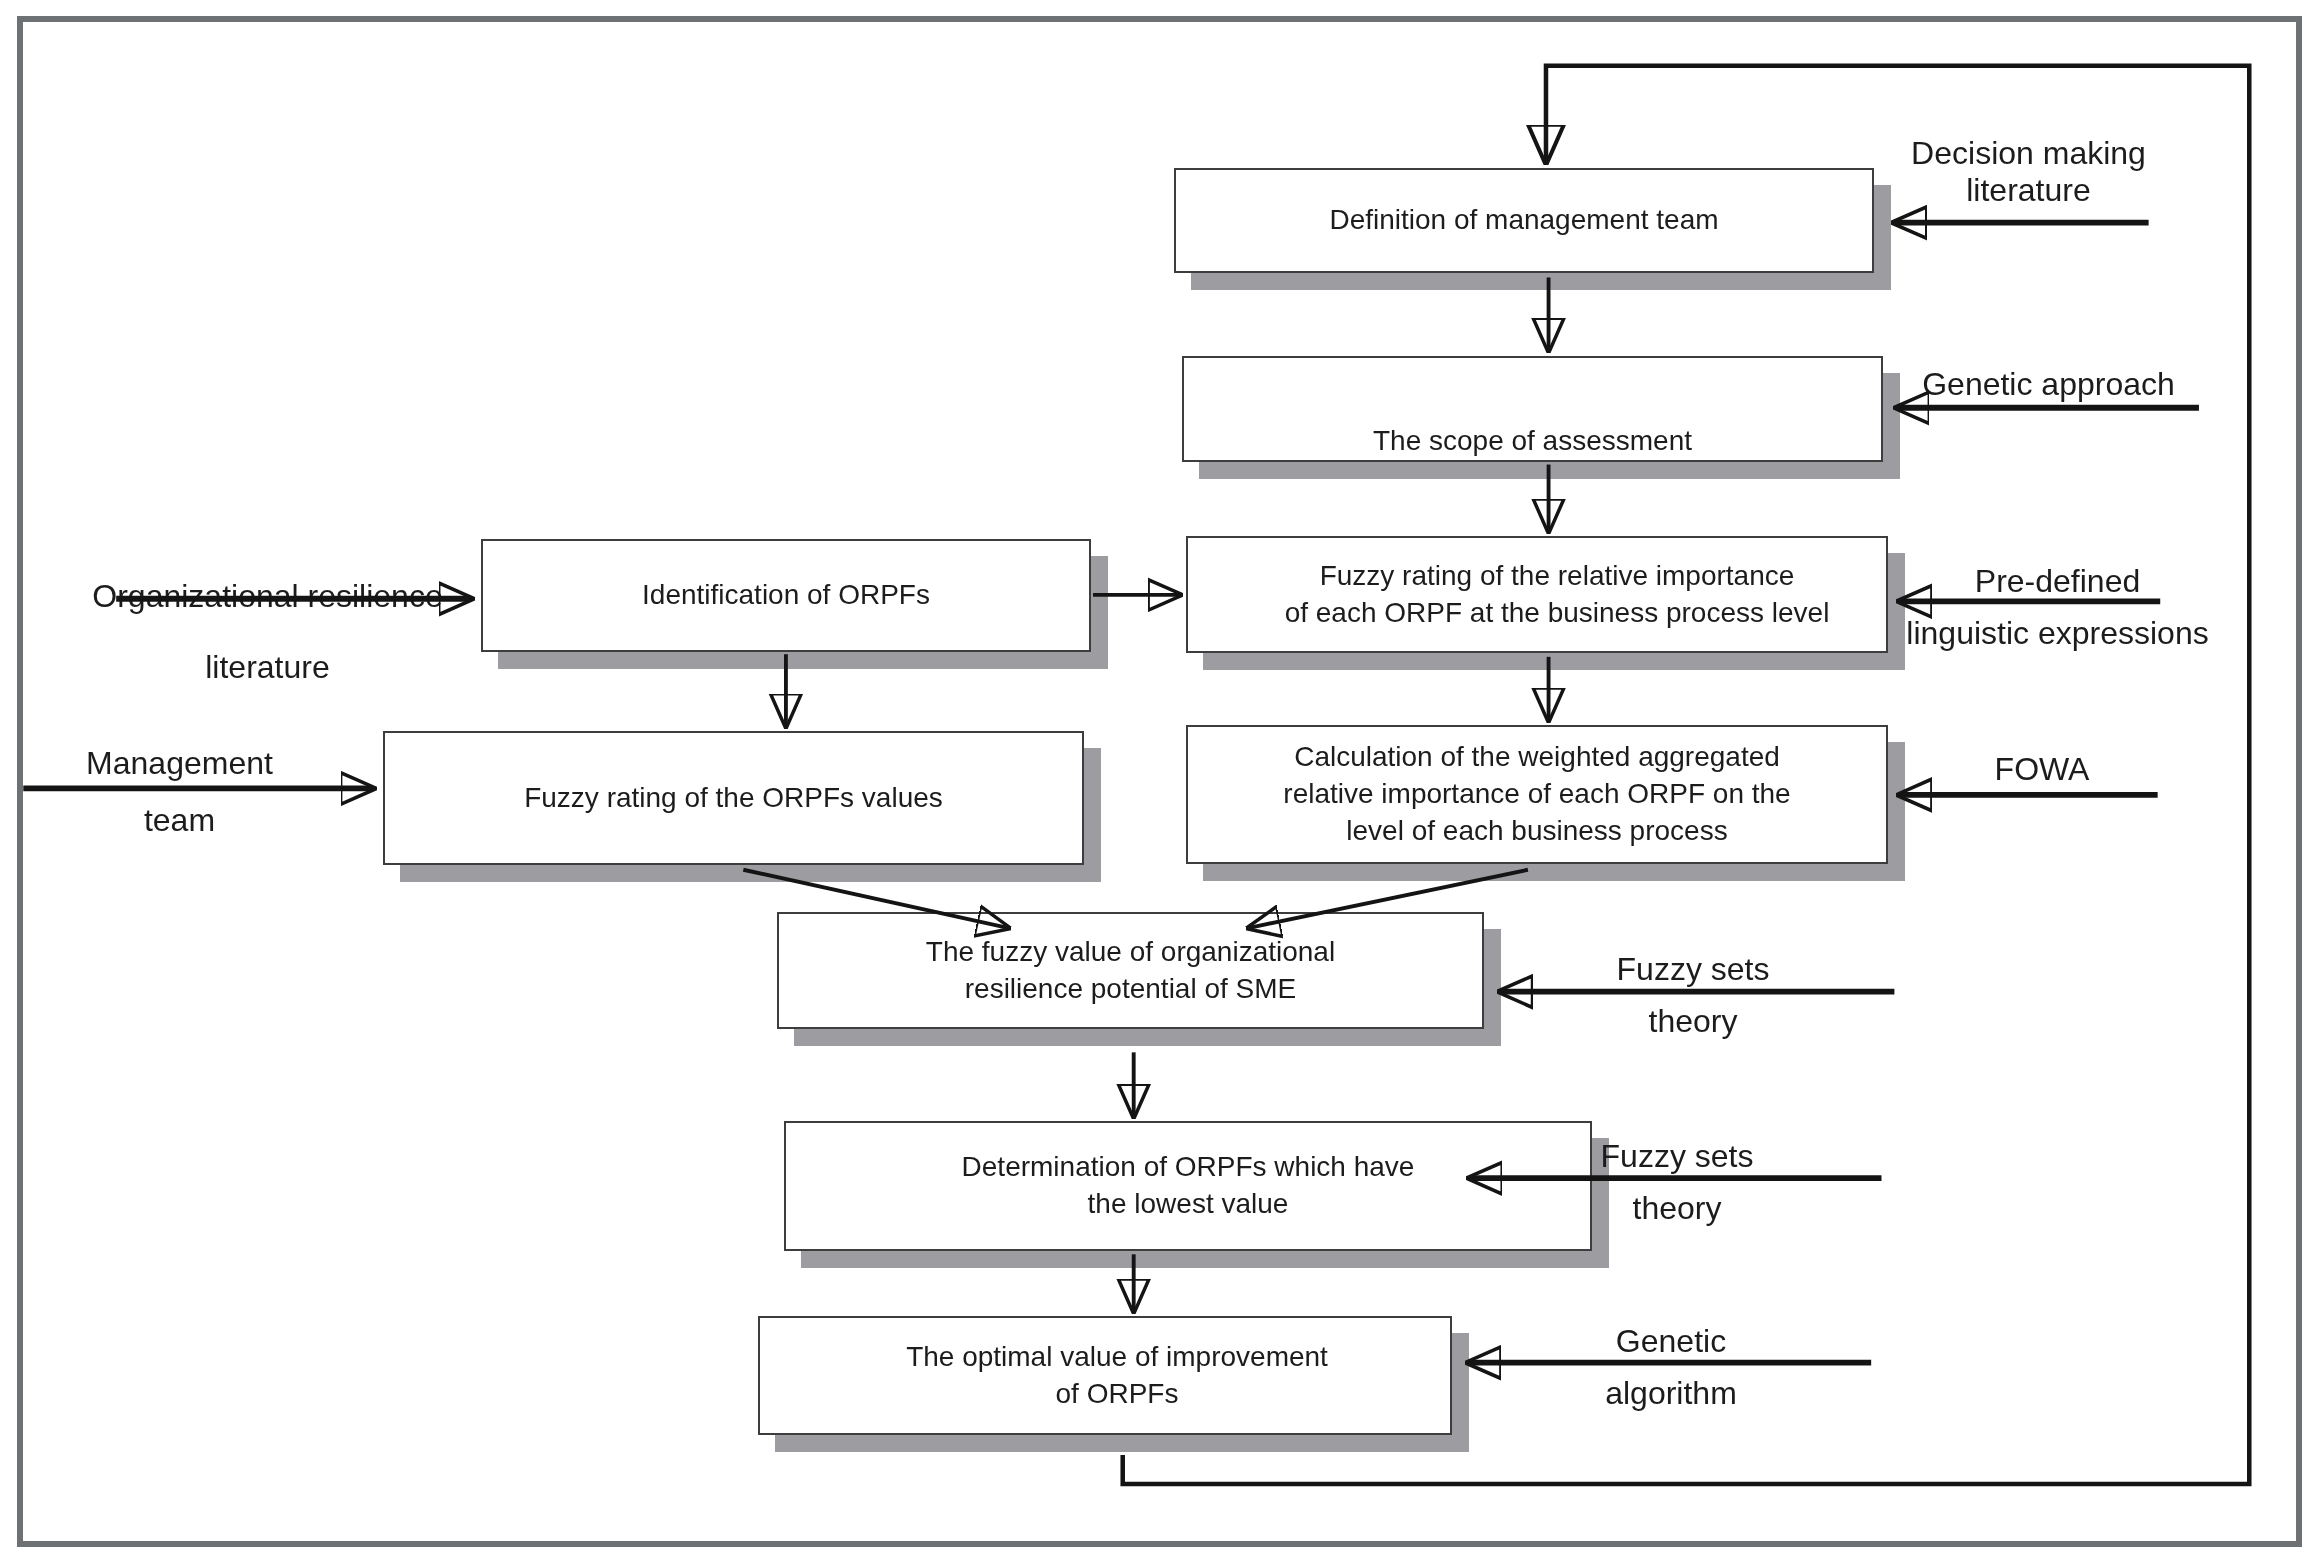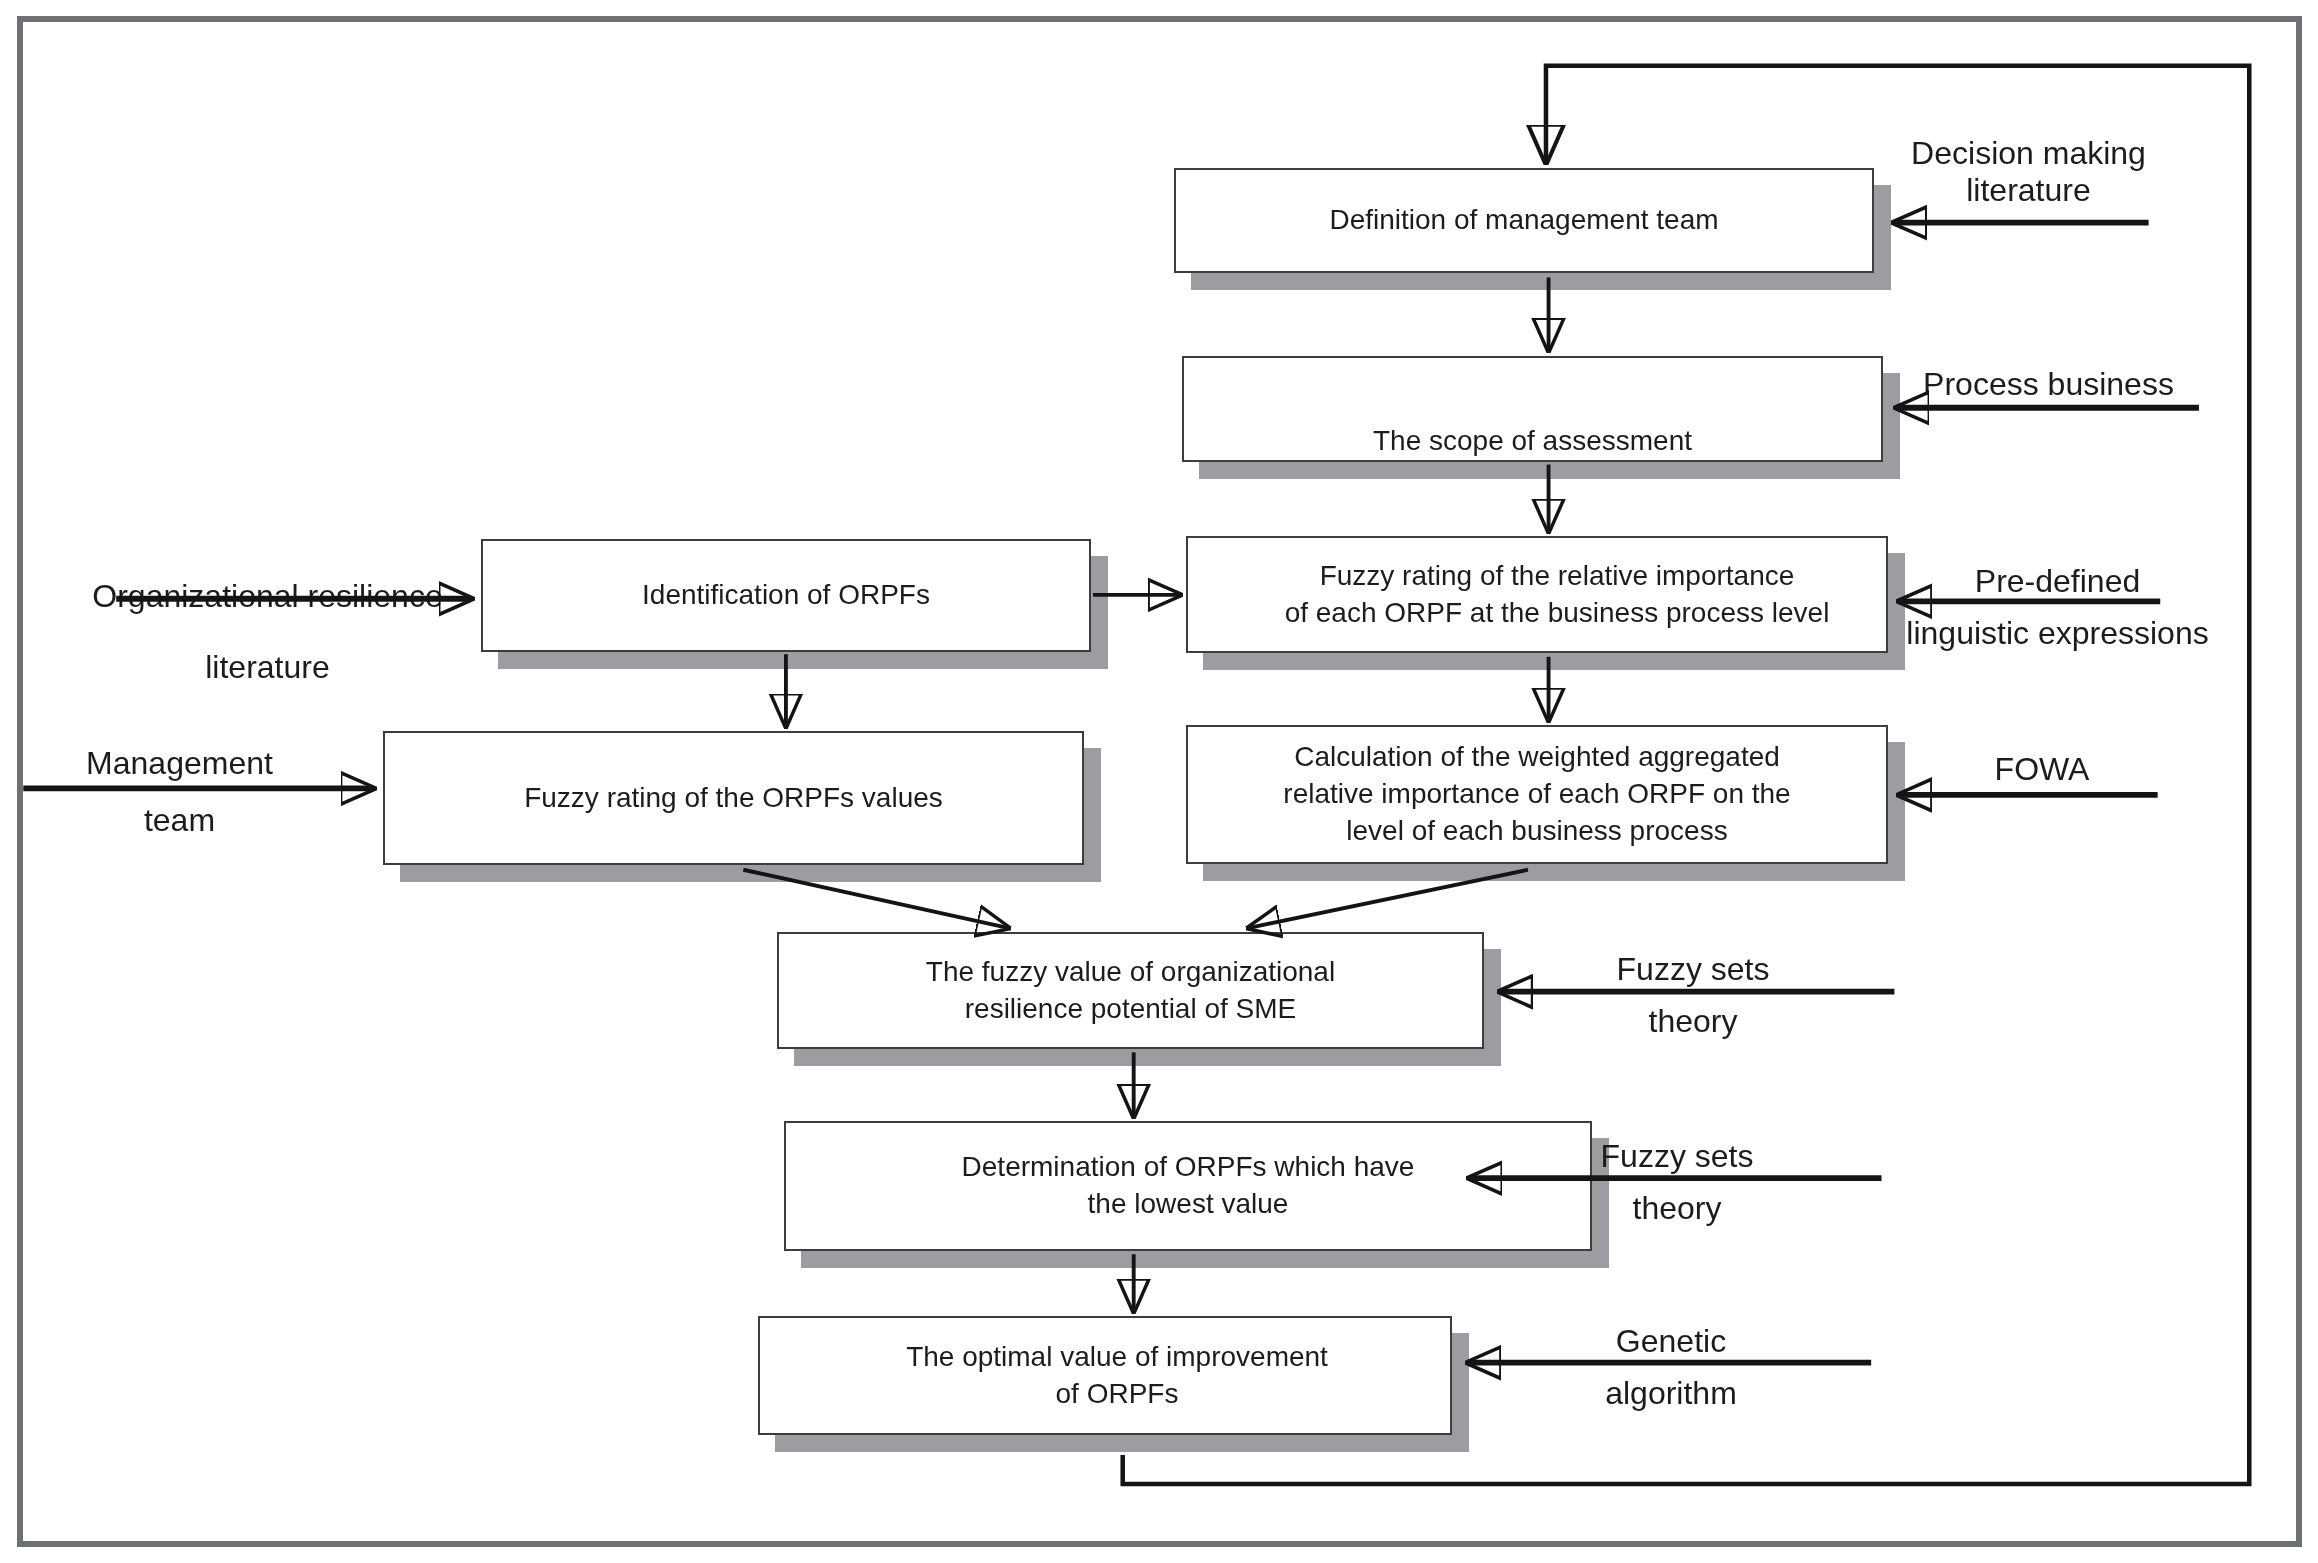--- a/index.html
+++ b/index.html
@@ -61,39 +61,39 @@
   </div>
 
   <div class="box" style="left:481px;top:539px;width:610px;height:113px;">
     <span>Identification of ORPFs</span>
   </div>
 
   <div class="box" style="left:383px;top:731px;width:701px;height:134px;">
     <span>Fuzzy rating of the ORPFs values</span>
   </div>
 
-  <div class="box" style="left:777px;top:932px;width:707px;height:117px;">
+  <div class="box" style="left:777px;top:912px;width:707px;height:117px;">
     <span>The fuzzy value of organizational
 resilience potential of SME</span>
   </div>
 
   <div class="box" style="left:763px;top:1121px;width:808px;height:130px;margin-left:21px;">
     <span>Determination of ORPFs which have
 the lowest value</span>
   </div>
 
   <div class="box" style="left:758px;top:1316px;width:694px;height:119px;padding-left:24px;">
     <span>The optimal value of improvement
 of ORPFs</span>
   </div>
 
   <div class="lbl" style="left:1861px;top:135px;width:335px;line-height:37px;">Decision making
 literature</div>
 
-  <div class="lbl" style="left:1881px;top:366px;width:335px;line-height:37px;">Process business</div>
+  <div class="lbl" style="left:1881px;top:366px;width:335px;line-height:37px;">Genetic approach</div>
 
   <div class="lbl" style="left:1877px;top:555px;width:361px;line-height:52px;">Pre-defined
 linguistic expressions</div>
 
   <div class="lbl" style="left:1945px;top:751px;width:194px;line-height:37px;">FOWA</div>
 
   <div class="lbl" style="left:1577px;top:943px;width:232px;line-height:52px;">Fuzzy sets
 theory</div>
 
   <div class="lbl" style="left:1561px;top:1130px;width:232px;line-height:52px;">Fuzzy sets

